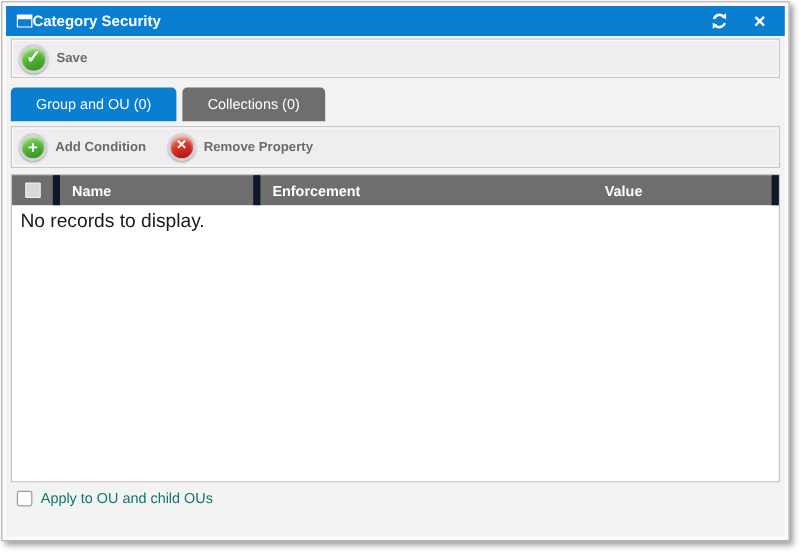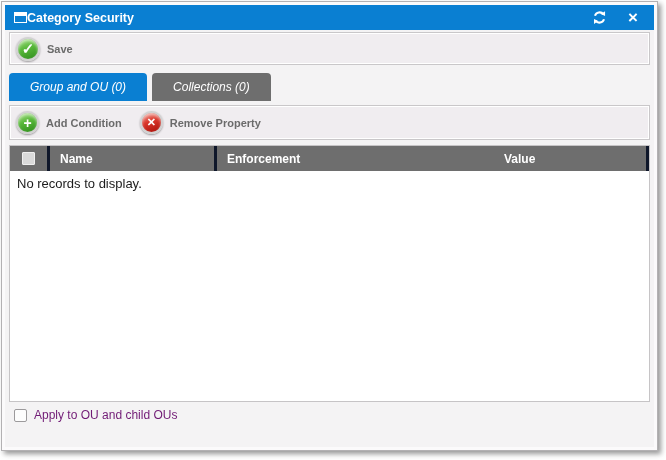--- a/index.html
+++ b/index.html
@@ -123,21 +123,20 @@
     height: 28px;
     padding: 0 21px;
     display: flex;
     align-items: center;
     border-radius: 4px 4px 0 0;
     background: #6e6e6e;
     color: #fff;
     font-size: 12px;
     cursor: pointer;
     white-space: nowrap;
-    font-style: italic;
   }
   .tab.active { background: #0a7fd2; }
   
   .grid {
     margin-top: 5px;
     flex: 1 1 auto;
     background: #ffffff;
     border: 1px solid #c6c4c6;
     display: flex;
     flex-direction: column;
@@ -149,37 +148,37 @@
     display: flex;
     color: #fff;
     font-size: 12px;
     font-weight: bold;
     flex: 0 0 auto;
   }
   .gh-cell {
     display: flex;
     align-items: center;
     padding-left: 10px;
-    border-right: 3px solid #0f172a;
+    border-right: 6px solid #0f172a;
   }
   .gh-check { width: 40px; justify-content: center; padding-left: 0; }
   .gh-name { width: 167px; }
   .gh-value { width: 155px; }
   .gh-enforcement { flex: 1 1 auto; border-right: none; }
   .header-checkbox {
     width: 13px; height: 13px;
     background: #d9d9d9;
     border: 1px solid #efefef;
     border-radius: 1px;
     cursor: pointer;
   }
   .grid-body {
     flex: 1 1 auto;
     padding: 5px 7px;
-    font-size: 13px;
+    font-size: 16px;
     color: #1b1b1b;
   }
   
   .footer {
     height: 45px;
     flex: 0 0 auto;
     display: flex;
     align-items: flex-start;
     padding: 6px 4px 0 5px;
     gap: 7px;
@@ -187,21 +186,21 @@
   .footer-checkbox {
     width: 13px; height: 13px;
     background: #fdfdfd;
     border: 1px solid #9c9a9c;
     border-radius: 2px;
     cursor: pointer;
     margin-top: 0.5px;
   }
   .footer-label {
     font-size: 12px;
-    color: #701a75;
+    color: #0f766e;
   }
 </style>
 </head>
 <body>
 
 <div class="window">
 
   <div class="titlebar">
     <div class="win-icon"></div>
     <div class="title">Category Security</div>

